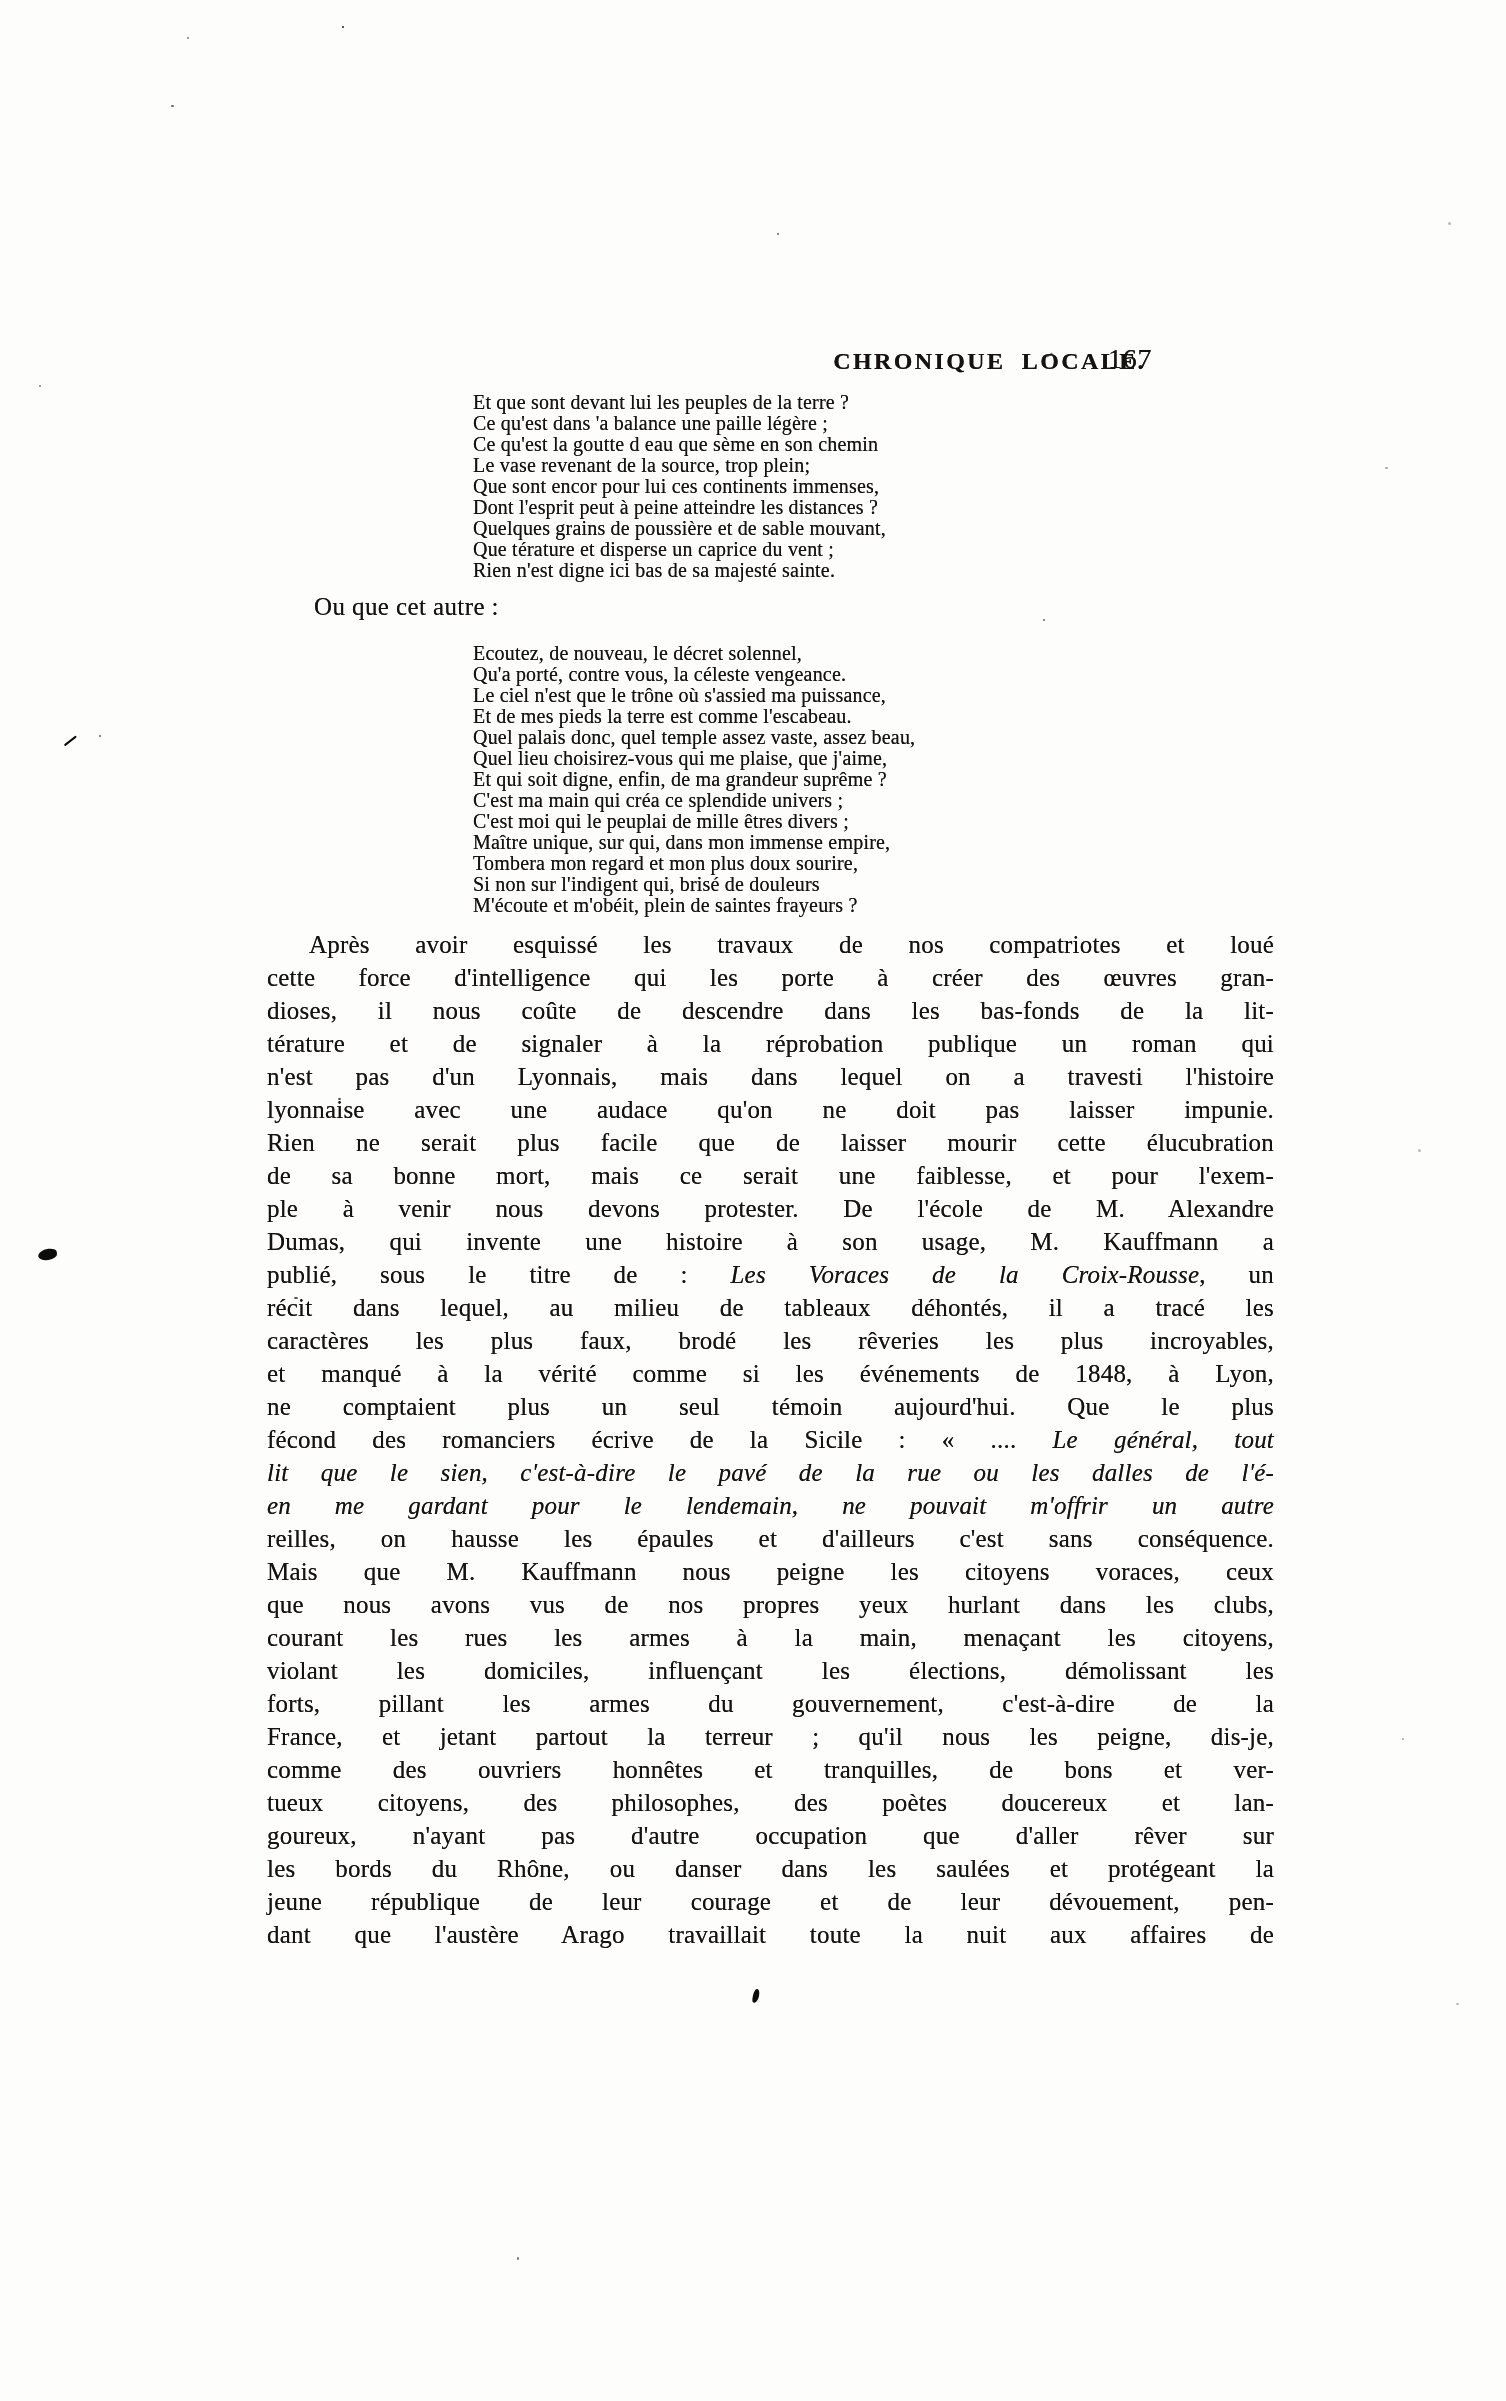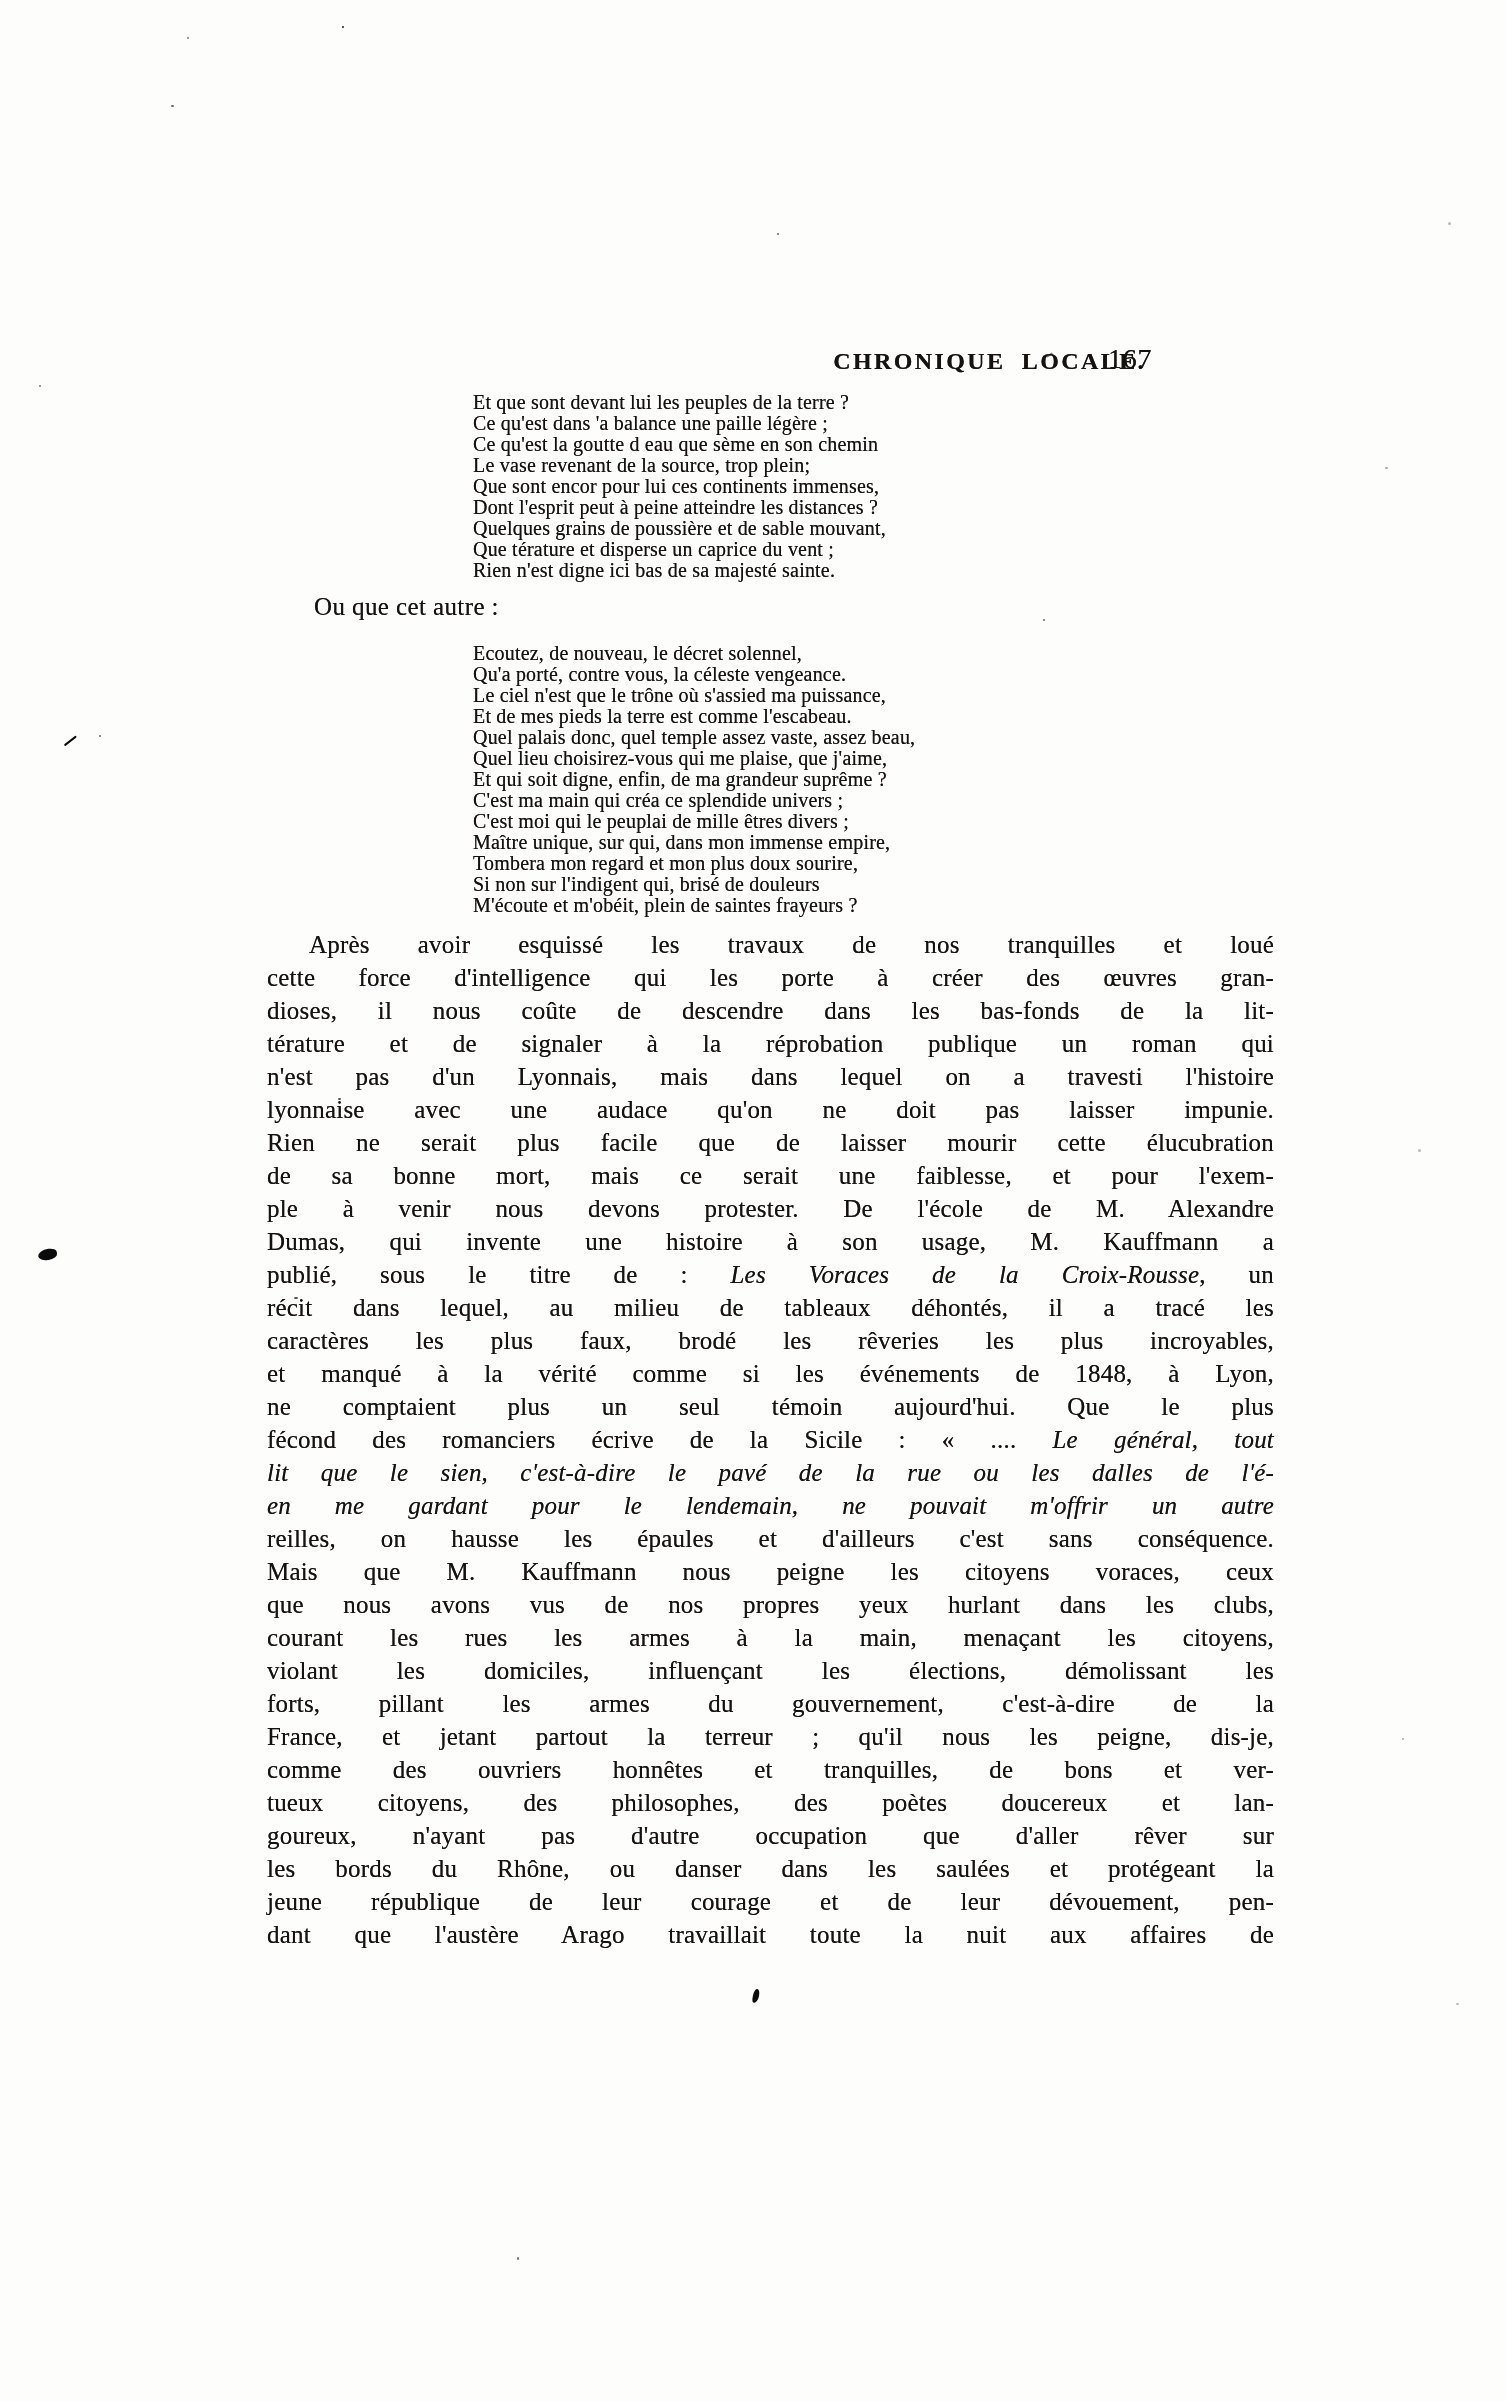--- a/index.html
+++ b/index.html
@@ -117,21 +117,21 @@
       <div class="verse-line">Et qui soit digne, enfin, de ma grandeur suprême ?</div>
       <div class="verse-line">C'est ma main qui créa ce splendide univers ;</div>
       <div class="verse-line">C'est moi qui le peuplai de mille êtres divers ;</div>
       <div class="verse-line">Maître unique, sur qui, dans mon immense empire,</div>
       <div class="verse-line">Tombera mon regard et mon plus doux sourire,</div>
       <div class="verse-line">Si non sur l'indigent qui, brisé de douleurs</div>
       <div class="verse-line">M'écoute et m'obéit, plein de saintes frayeurs ?</div>
     </div>
 
   <div class="body-block">
-      <div class="body-line indent"><span>Après avoir esquissé les travaux de nos tranquilles et loué</span></div>
+      <div class="body-line indent"><span>Après avoir esquissé les travaux de nos compatriotes et loué</span></div>
       <div class="body-line"><span>cette force d'intelligence qui les porte à créer des œuvres gran-</span></div>
       <div class="body-line"><span>dioses, il nous coûte de descendre dans les bas-fonds de la lit-</span></div>
       <div class="body-line"><span>térature et de signaler à la réprobation publique un roman qui</span></div>
       <div class="body-line"><span>n'est pas d'un Lyonnais, mais dans lequel on a travesti l'histoire</span></div>
       <div class="body-line"><span>lyonnaise avec une audace qu'on ne doit pas laisser impunie.</span></div>
       <div class="body-line"><span>Rien ne serait plus facile que de laisser mourir cette élucubration</span></div>
       <div class="body-line"><span>de sa bonne mort, mais ce serait une faiblesse, et pour l'exem-</span></div>
       <div class="body-line"><span>ple à venir nous devons protester. De l'école de M. Alexandre</span></div>
       <div class="body-line"><span>Dumas, qui invente une histoire à son usage, M. Kauffmann a</span></div>
       <div class="body-line"><span>publié, sous le titre de : </span><em>Les Voraces de la Croix-Rousse</em><span>, un</span></div>

